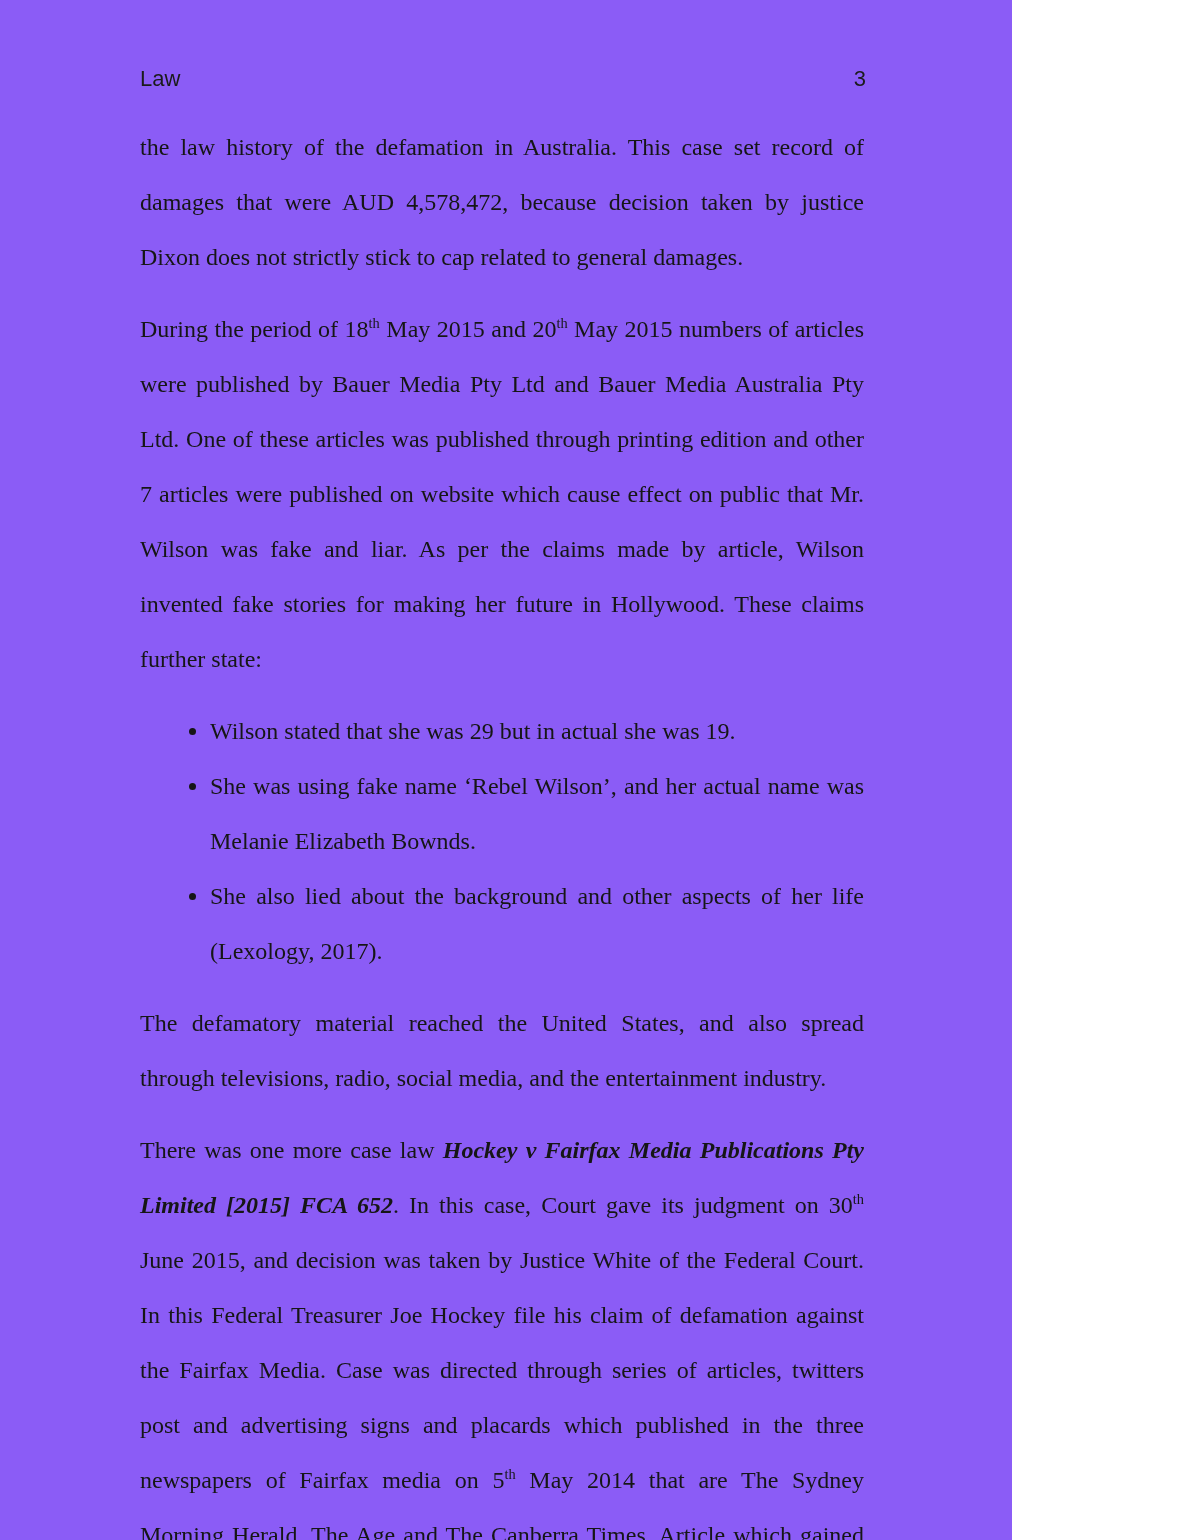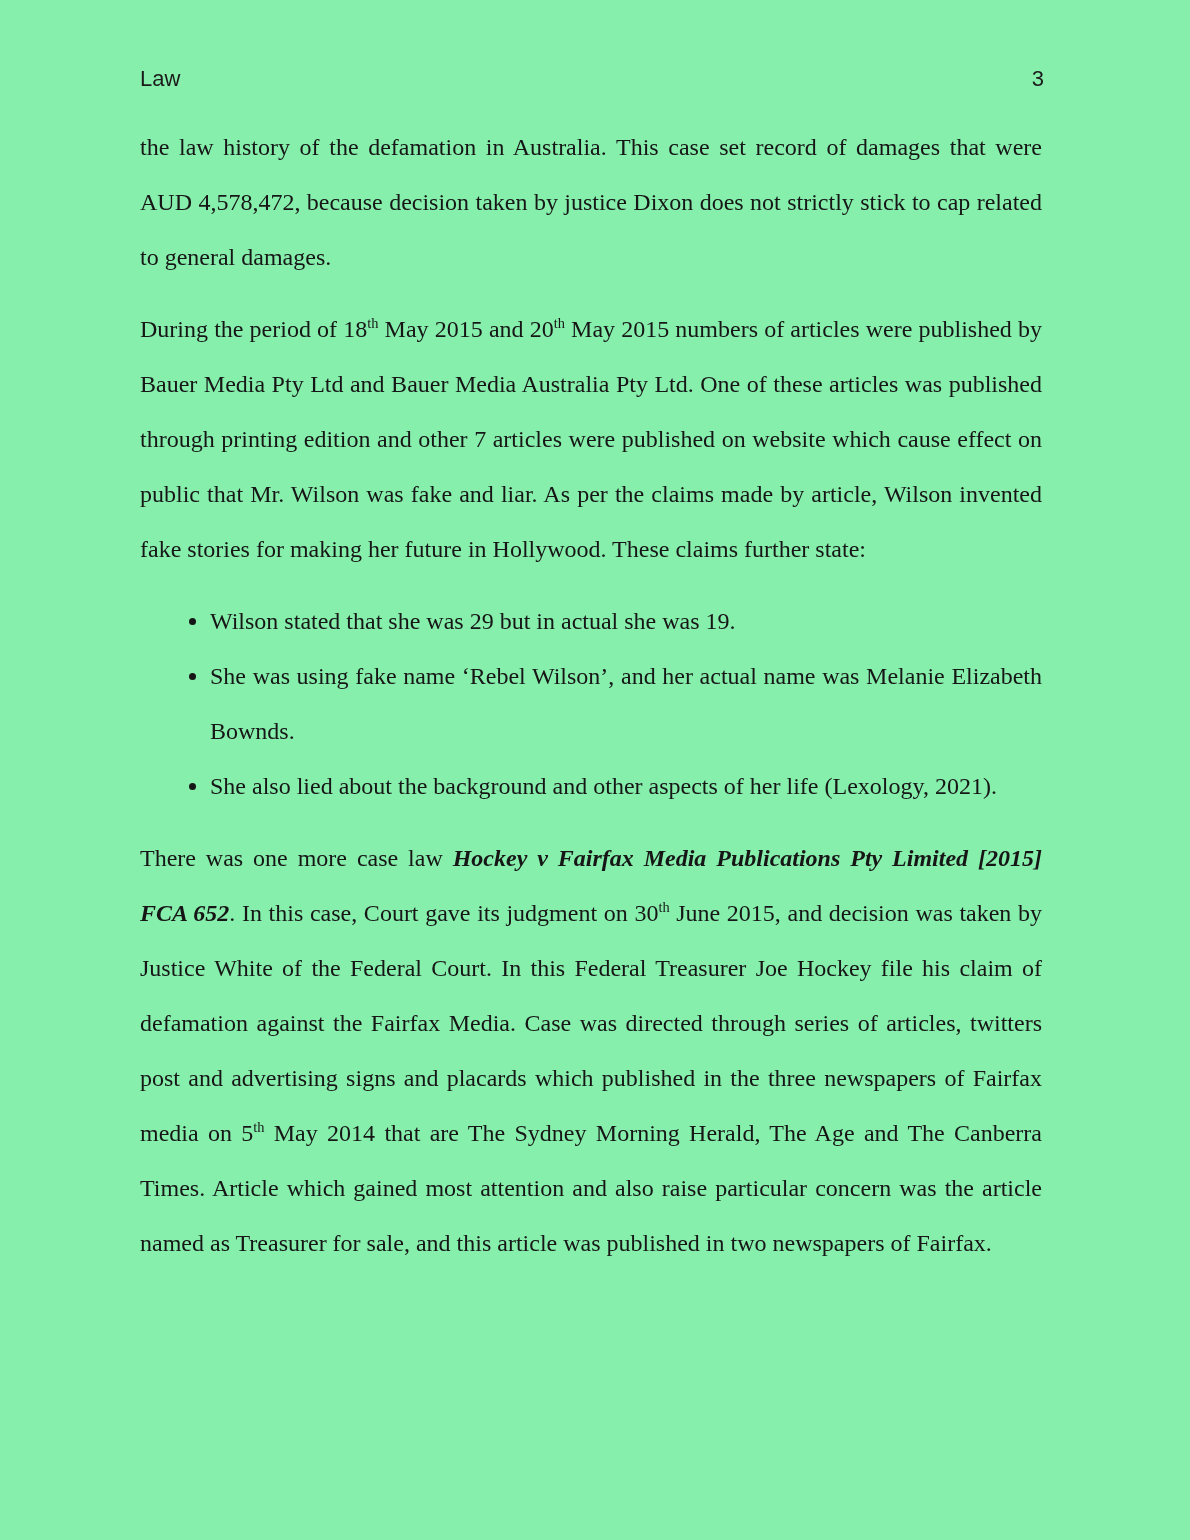--- a/index.html
+++ b/index.html
@@ -2,23 +2,23 @@
 <html><head>
 <meta charset="utf-8">
 <style>
   html, body {
     margin: 0;
     padding: 0;
     background: #ffffff;
   }
   .page {
     position: relative;
-    width: 1190px;
+    width: 1012px;
     height: 1540px;
-    background: #86efac;
+    background: #8b5cf6;
     box-sizing: border-box;
     color: #161616;
     overflow: hidden;
   }
   .page-header {
     display: flex;
     justify-content: space-between;
     align-items: baseline;
     padding: 66px 146px 0 140px;
     font-family: "Liberation Sans", sans-serif;
@@ -63,17 +63,18 @@
   <div class="page-header">
     <span>Law</span>
     <span>3</span>
   </div>
   <div class="page-body">
       <p class="para"><span>the law history of the defamation in Australia. This case set record of damages that were AUD 4,578,472, because decision taken by justice Dixon does not strictly stick to cap related to general damages.</span></p>
       <p class="para"><span>During the period of 18</span><sup class="sscript">th</sup><span> May 2015 and 20</span><sup class="sscript">th</sup><span> May 2015 numbers of articles were published by Bauer Media Pty Ltd and Bauer Media Australia Pty Ltd. One of these articles was published through printing edition and other 7 articles were published on website which cause effect on public that Mr. Wilson was fake and liar. As per the claims made by article, Wilson invented fake stories for making her future in Hollywood. These claims further state:</span></p>
       <ul class="bullets">
         <li><span>Wilson stated that she was 29 but in actual she was 19.</span></li>
         <li><span>She was using fake name ‘Rebel Wilson’, and her actual name was Melanie Elizabeth Bownds.</span></li>
-        <li><span>She also lied about the background and other aspects of her life (Lexology, 2021).</span></li>
+        <li><span>She also lied about the background and other aspects of her life (Lexology, 2017).</span></li>
       </ul>
+      <p class="para"><span>The defamatory material reached the United States, and also spread through televisions, radio, social media, and the entertainment industry.</span></p>
       <p class="para"><span>There was one more case law </span><span class="seg-bold-italic">Hockey v Fairfax Media Publications Pty Limited [2015] FCA 652</span><span>. In this case, Court gave its judgment on 30</span><sup class="sscript">th</sup><span> June 2015, and decision was taken by Justice White of the Federal Court. In this Federal Treasurer Joe Hockey file his claim of defamation against the Fairfax Media. Case was directed through series of articles, twitters post and advertising signs and placards which published in the three newspapers of Fairfax media on 5</span><sup class="sscript">th</sup><span> May 2014 that are The Sydney Morning Herald, The Age and The Canberra Times. Article which gained most attention and also raise particular concern was the article named as Treasurer for sale, and this article was published in two newspapers of Fairfax.</span></p>
     </div>
 </div>
 
 </body></html>

